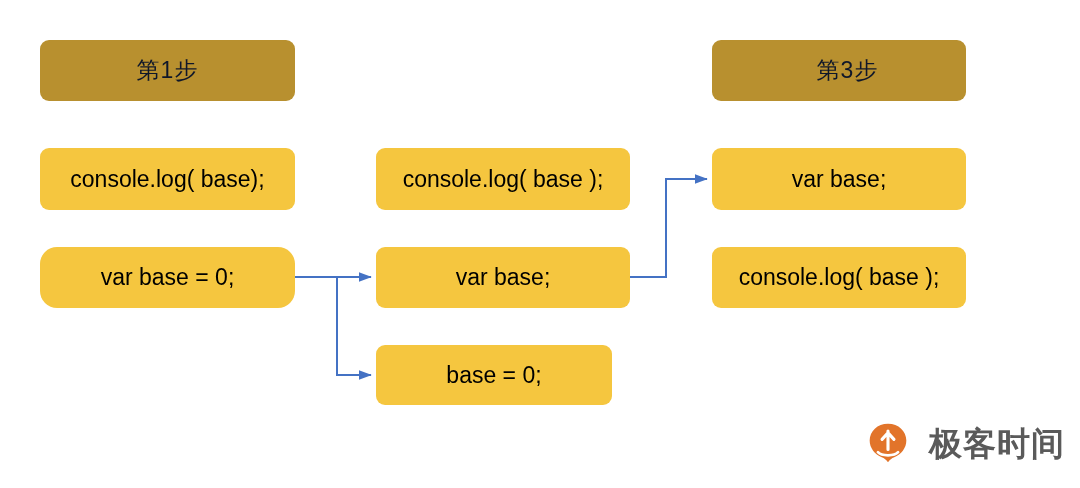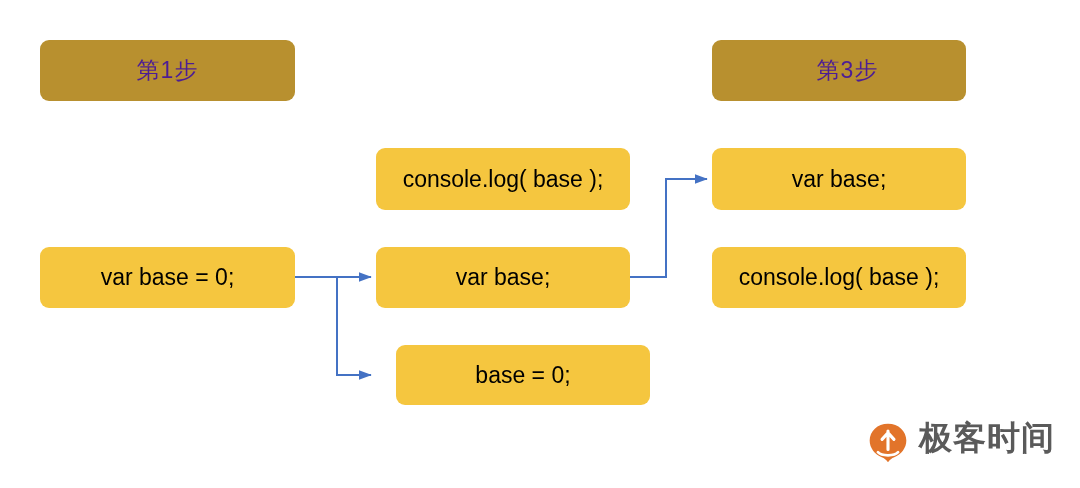--- a/index.html
+++ b/index.html
@@ -24,21 +24,21 @@
     display: flex;
     align-items: center;
     justify-content: center;
     border-radius: 9px;
     box-sizing: border-box;
     text-align: center;
     white-space: pre;
   }
   .node.header {
     background: #b8902f;
-    color: #4c1d95;
+    color: #0f172a;
     font-size: 23px;
     letter-spacing: 1px;
   }
   .node.step {
     background: #f5c63f;
     color: #000000;
     font-size: 23px;
   }
   #connectors {
     position: absolute;
@@ -46,22 +46,22 @@
     top: 0;
     width: 1080px;
     height: 488px;
     pointer-events: none;
   }
   #watermark {
     position: absolute;
     left: 866px;
     top: 421px;
     display: flex;
-    align-items: flex-start;
-    gap: 9px;
+    align-items: center;
+    gap: 19px;
   }
   #watermark .wm-text {
     font-size: 33px;
     color: #5a5a5a;
     letter-spacing: 1px;
     font-weight: bold;
     line-height: 1;
   }
   .wm-logo {
     width: 44px;
@@ -69,29 +69,30 @@
     display: block;
   }
 </style>
 </head>
 <body>
 
 <div id="canvas">
 
   <div class="node header" style="left:40px; top:40px; width:255px; height:61px;">第1步</div>
 
+  <div class="node step" style="left:40px; top:148px; width:255px; height:62px;">console.log( base);</div>
 
-  <div class="node step" style="left:40px; top:247px; width:255px; height:61px;">var base = 0;</div>
+  <div class="node step" style="left:40px; top:247px; width:255px; height:61px;border-radius:17px;">var base = 0;</div>
 
 
   <div class="node step" style="left:376px; top:148px; width:254px; height:62px;">console.log( base );</div>
 
   <div class="node step" style="left:376px; top:247px; width:254px; height:61px;">var base;</div>
 
-  <div class="node step" style="left:396px; top:345px; width:254px; height:60px;">base = 0;</div>
+  <div class="node step" style="left:376px; top:345px; width:236px; height:60px;">base = 0;</div>
 
   <div class="node header" style="left:712px; top:40px; width:254px; height:61px;padding-left:17px;">第3步</div>
 
   <div class="node step" style="left:712px; top:148px; width:254px; height:62px;">var base;</div>
 
   <div class="node step" style="left:712px; top:247px; width:254px; height:61px;">console.log( base );</div>
 
 
   <svg id="connectors" viewBox="0 0 1080 488" xmlns="http://www.w3.org/2000/svg">
     <defs>

